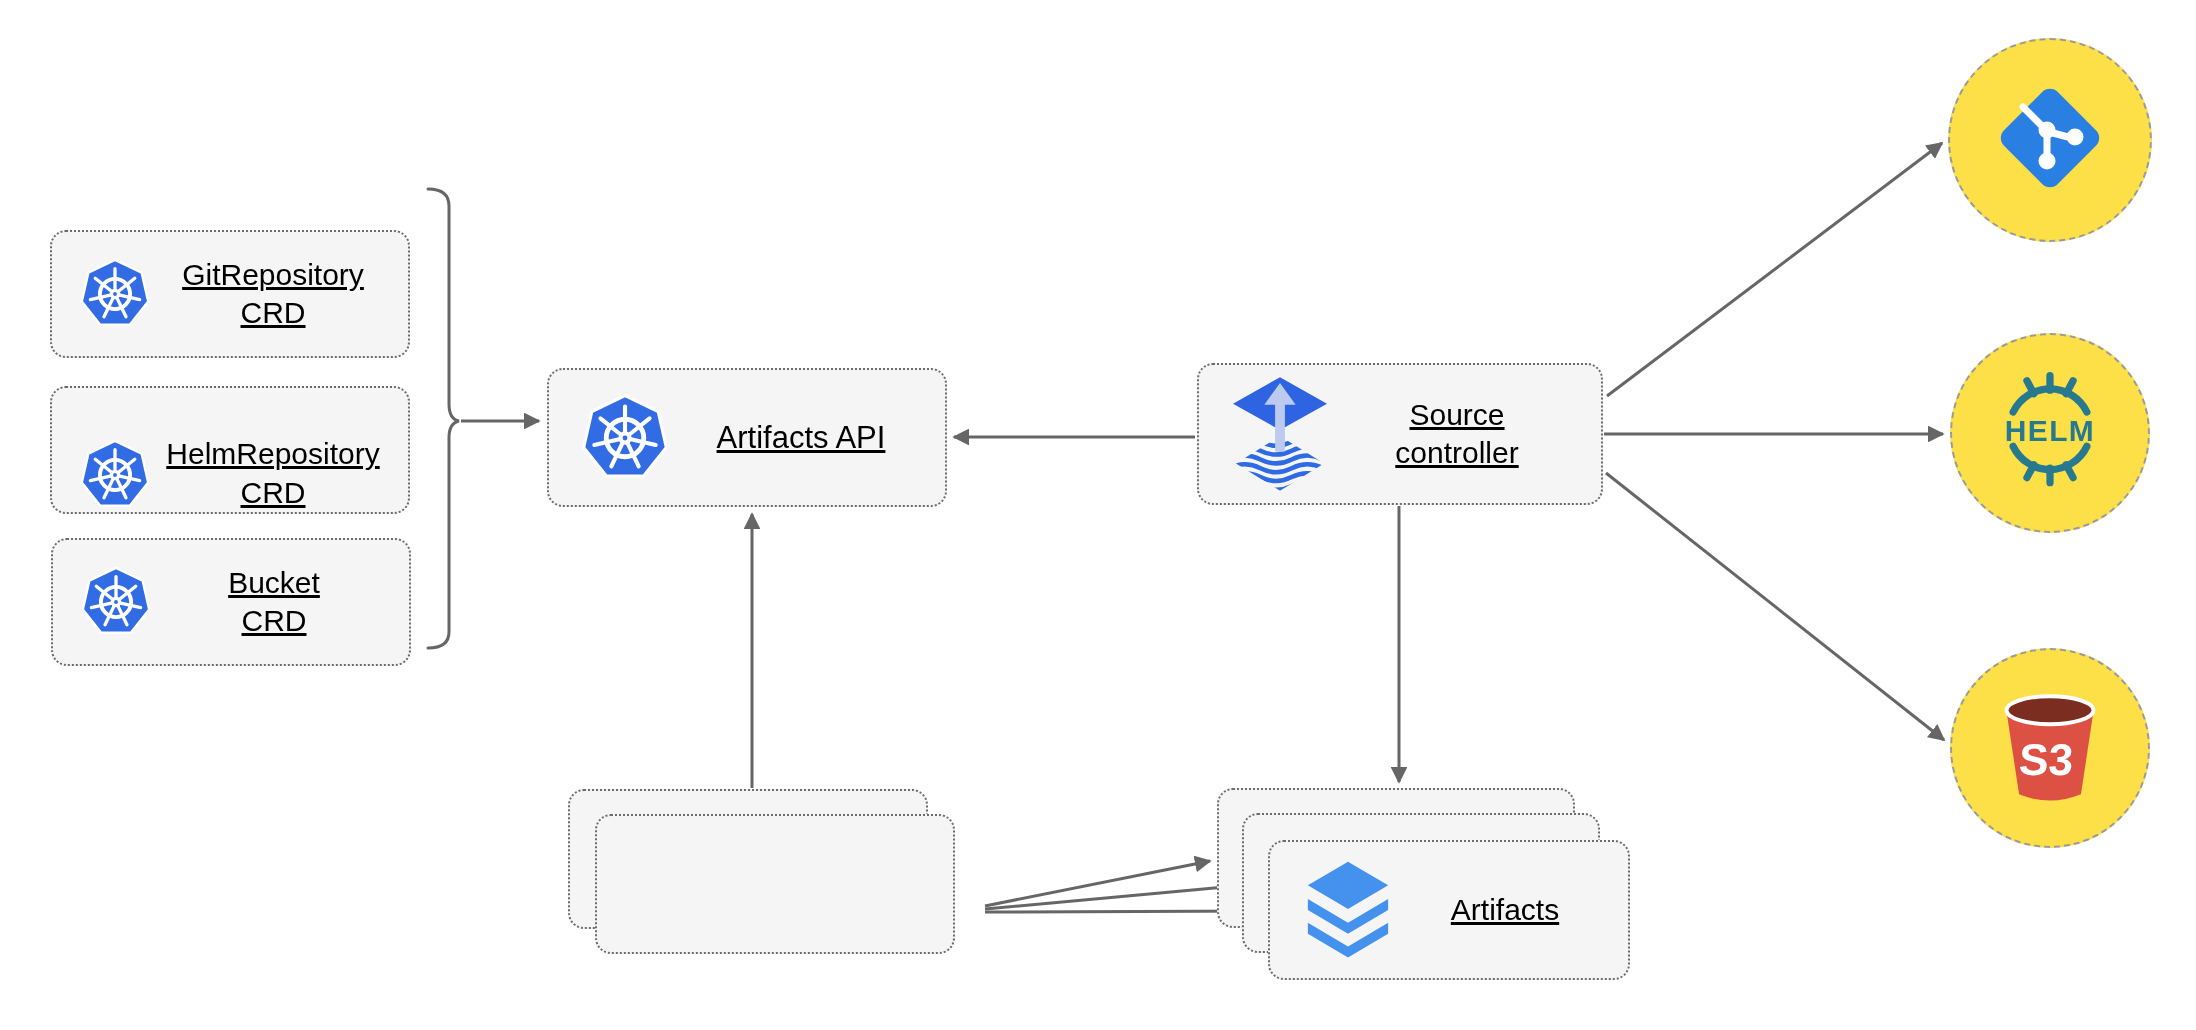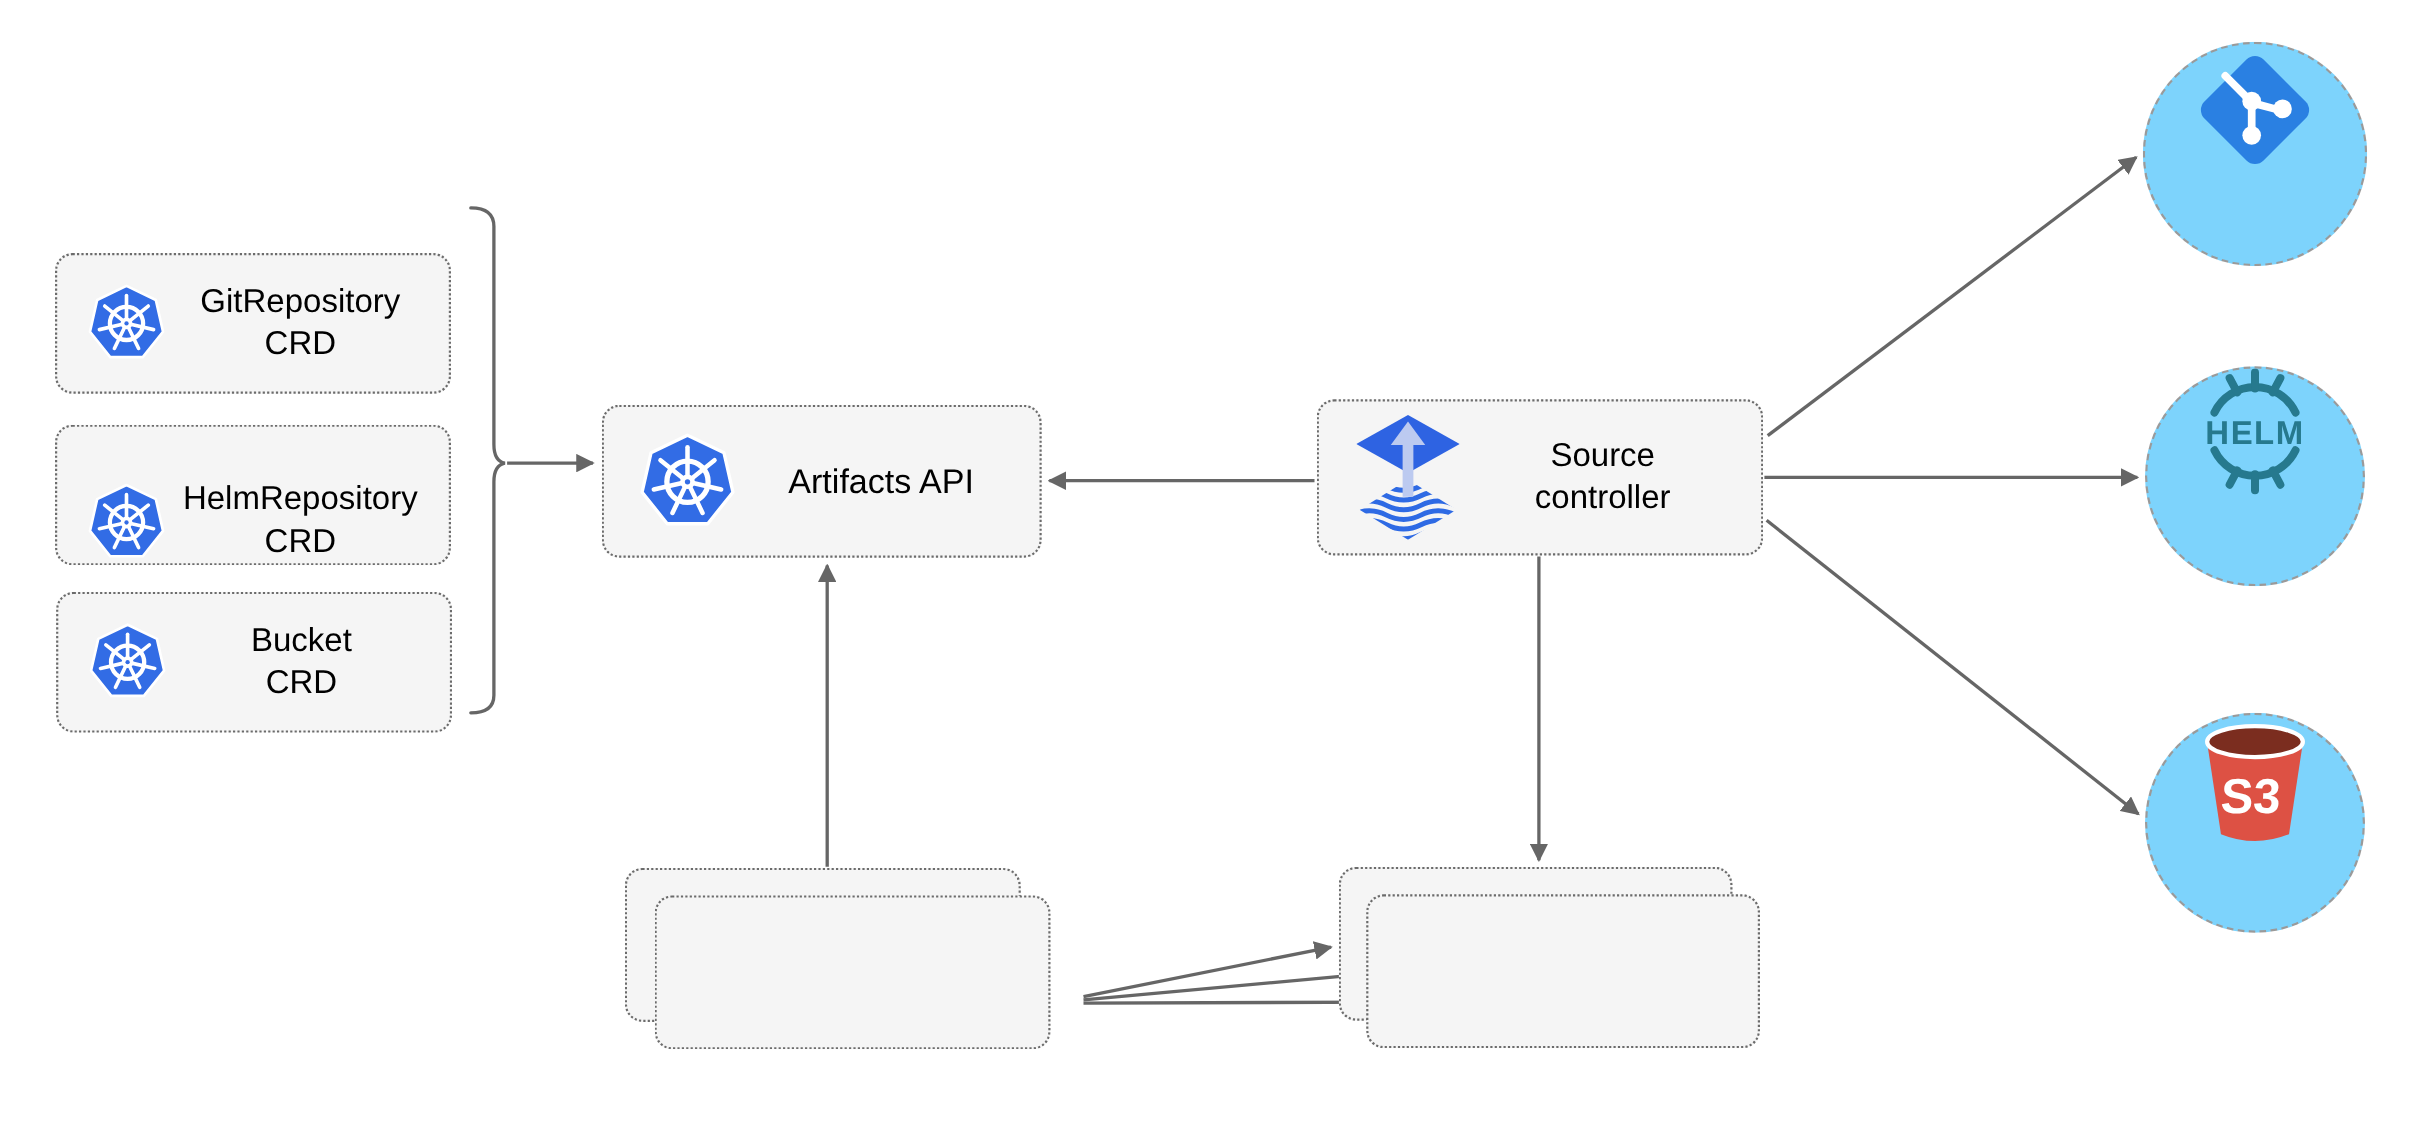--- a/index.html
+++ b/index.html
@@ -6,26 +6,26 @@
   #canvas{
     position:relative;width:2196px;height:1030px;background:#ffffff;overflow:hidden;
     font-family:"Liberation Sans","DejaVu Sans",sans-serif;color:#000;
   }
   #connectors{position:absolute;left:0;top:0;z-index:1;}
   .node{
     position:absolute;background:#f5f5f5;border:2px dotted #6b6b6b;border-radius:16px;
     display:flex;align-items:center;box-sizing:border-box;z-index:4;
   }
   .node .icon{flex:0 0 auto;display:flex;align-items:center;justify-content:center;}
-  .node .label{flex:1 1 auto;text-align:center;font-size:30px;line-height:1.28;color:#000;padding-right:14px;}
+  .node .label{flex:1 1 auto;text-align:center;font-size:30px;line-height:1.28;color:#000;padding-right:14px;text-decoration:underline;}
   .stackback{position:absolute;background:#f5f5f5;border:2px dotted #6b6b6b;border-radius:16px;box-sizing:border-box;}
   .z2{z-index:2;} .z3{z-index:3;} .z4{z-index:4;}
   .circle{
-    position:absolute;border-radius:50%;background:#7dd3fc;border:2.5px dashed #9a9a9a;
-    display:flex;justify-content:center;box-sizing:border-box;z-index:4;
+    position:absolute;border-radius:50%;background:#fde047;border:2.5px dashed #9a9a9a;
+    display:flex;align-items:center;justify-content:center;box-sizing:border-box;z-index:4;
   }
 </style>
 </head>
 <body>
 
 <div id="canvas">
 
   <svg id="connectors" width="2196" height="1030" viewBox="0 0 2196 1030">
     <defs>
       <marker id="ah" viewBox="0 0 10 10" refX="9" refY="5" markerWidth="5.6" markerHeight="5.6" orient="auto-start-reverse">
@@ -159,20 +159,32 @@
       </svg>
     </span>
     <span class="label"><span>Source</span><br><span>controller</span></span>
   </div>
 
   <div class="stackback z2" style="left:568px;top:789px;width:360px;height:140px;"></div>
   <div class="stackback z3" style="left:595px;top:814px;width:360px;height:140px;"></div>
 
   <div class="stackback z2" style="left:1217px;top:788px;width:358px;height:140px;"></div>
   <div class="stackback z3" style="left:1242px;top:813px;width:358px;height:140px;"></div>
+  <div class="node z4" style="left:1268px;top:840px;width:362px;height:140px;padding-left:30px;">
+    <span class="icon">
+      <svg width="96" height="104" viewBox="0 0 100 114">
+        <g fill="#4492ee">
+          <polygon points="50,4 94,30 50,56 6,30"></polygon>
+          <path d="M6,45 L50,71 L94,45 L94,57 L50,83 L6,57 Z"></path>
+          <path d="M6,71 L50,97 L94,71 L94,83 L50,109 L6,83 Z"></path>
+        </g>
+      </svg>
+    </span>
+    <span class="label">Artifacts</span>
+  </div>
 
   <div class="circle" style="left:1948px;top:38px;width:204px;height:204px;">
     <span class="icon">
       <svg width="120" height="120" viewBox="0 0 120 120">
         <rect x="22" y="22" width="76" height="76" rx="11" fill="#2a80e2" transform="rotate(45 60 60)"></rect>
         <g stroke="#ffffff" stroke-width="7" stroke-linecap="round">
           <line x1="33" y1="29" x2="52" y2="48"></line>
           <line x1="57" y1="56" x2="57" y2="76"></line>
           <line x1="63" y1="55" x2="78" y2="59"></line>
         </g>

